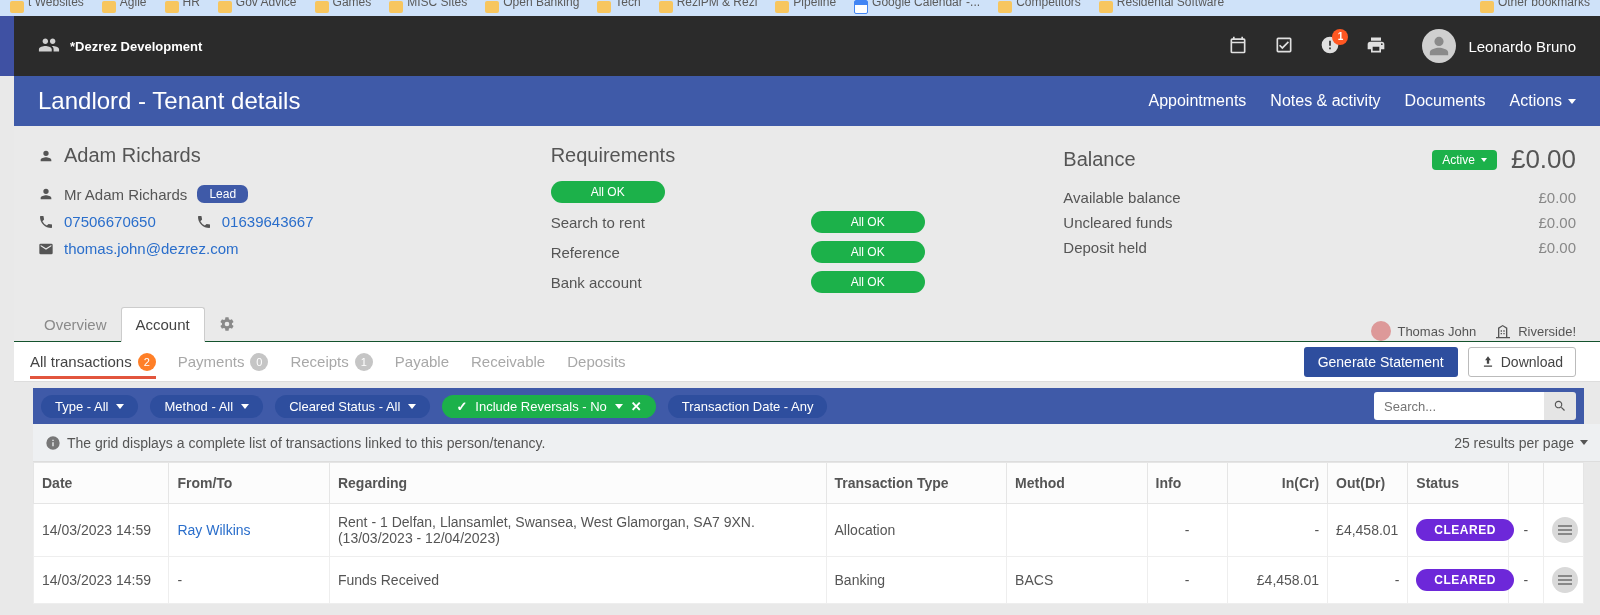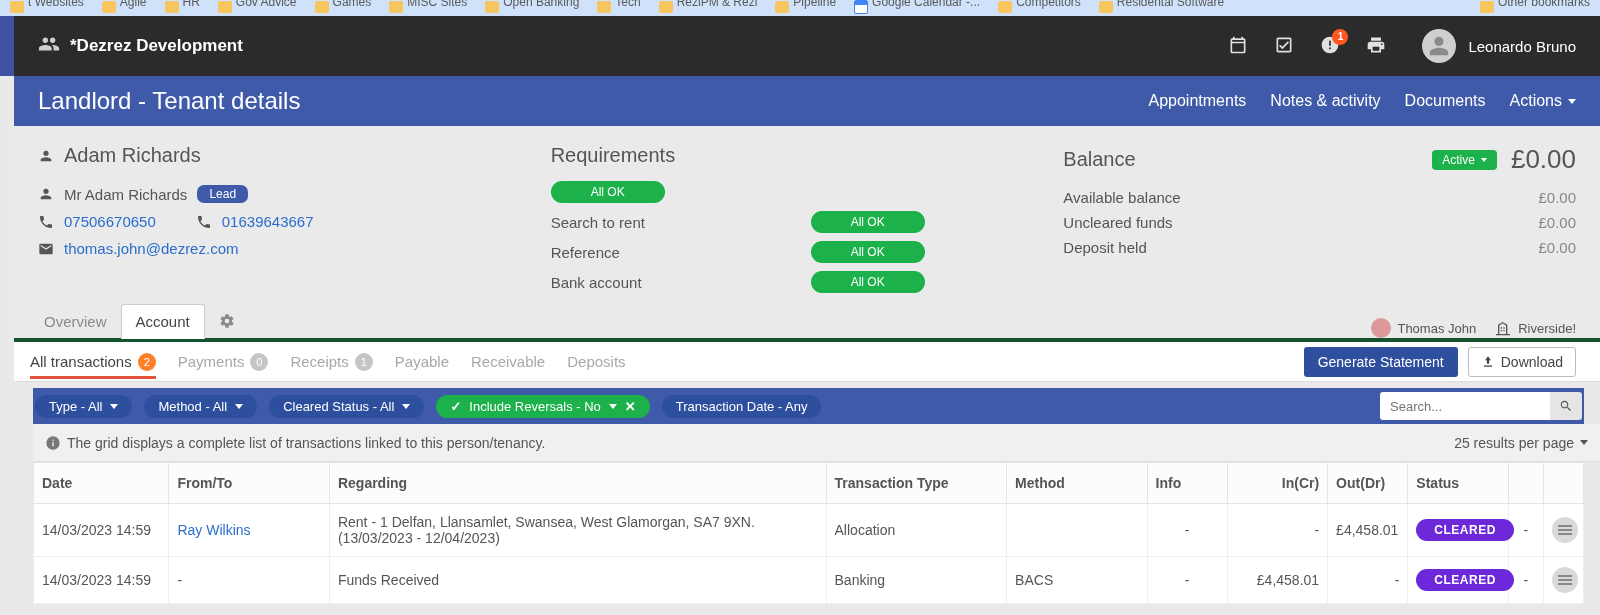--- a/index.html
+++ b/index.html
@@ -12,21 +12,21 @@
     .bm-item { display:flex; align-items:center; gap:4px; cursor:pointer; }
     .bm-folder-icon { width:14px; height:12px; background:#f7c65f; border-radius:2px; display:inline-block; position:relative; }
     .bm-cal-icon { width:14px; height:14px; border:1px solid #4285f4; border-radius:2px; display:inline-block; position:relative; background:linear-gradient(to bottom, #4285f4 0 35%, #fff 35% 100%); }
     .bookmarks-bar .bm-item span.lbl { position:relative; top:-5px; }
 
     
     .sidebar-stub { position:absolute; left:0; top:16px; width:14px; height:60px; background:#3f51a3; }
 
     
     .app-header { position:absolute; left:14px; right:0; top:16px; height:60px; background:#2b2b2b; color:#fff; display:flex; align-items:center; padding:0 24px; }
-    .app-header .brand { display:flex; align-items:center; gap:10px; font-weight:bold; font-size:17px; }
+    .app-header .brand { display:flex; align-items:center; gap:10px; font-weight:bold; font-size:13px; }
     .brand-icon svg { width:22px; height:22px; fill:#d0d0d0; }
     .app-header .spacer { flex:1; }
     .header-actions { display:flex; align-items:center; gap:26px; }
     .hicon { width:20px; height:20px; fill:#e0e0e0; cursor:pointer; position:relative; }
     .hicon-wrap { position:relative; }
     .notif-badge { position:absolute; top:-6px; right:-8px; background:#ff5722; color:#fff; border-radius:50%; width:16px; height:16px; font-size:10px; display:flex; align-items:center; justify-content:center; font-weight:bold;}
     .user-block { display:flex; align-items:center; gap:12px; margin-left:10px; }
     .avatar-circle { width:34px; height:34px; border-radius:50%; background:#cfcfcf; display:flex; align-items:center; justify-content:center; }
     .avatar-circle svg { width:22px; height:22px; fill:#8a8a8a; }
     .user-name { color:#fff; font-size:15px; }
@@ -61,41 +61,41 @@
     .bal-header-row { display:flex; align-items:center; margin-bottom:14px;}
     .bal-title { font-size:20px; color:#555; flex:1;}
     .active-pill { background:#1cb14a; color:#fff; font-size:12px; padding:3px 10px; border-radius:4px; margin-right:14px; display:flex; align-items:center; gap:6px; cursor:pointer;}
     .active-pill .mini-caret { border-left:3px solid transparent; border-right:3px solid transparent; border-top:4px solid #fff; width:0; height:0;}
     .bal-amount { font-size:26px; color:#555; }
     .bal-row { display:flex; margin-bottom:8px; font-size:15px; color:#555;}
     .bal-row .lbl { flex:1; }
     .bal-row .val { color:#888;}
 
     
-    .tabs-row { position:absolute; left:14px; right:0; top:306px; height:36px; display:flex; align-items:flex-end; padding:0 24px 0 16px; background:#eaeaea; border-bottom:4px solid #14532d;}
+    .tabs-row { position:absolute; left:14px; right:0; top:306px; height:36px; display:flex; align-items:flex-end; padding:0 24px 0 16px; background:#eaeaea; border-bottom:1px solid #14532d;}
     .tab { padding:8px 14px; color:#8a8a8a; font-size:15px; cursor:pointer;}
     .tab.active { background:#fff; color:#444; border:1px solid #ccc; border-bottom:1px solid #fff; border-radius:3px 3px 0 0; position:relative; top:1px;}
     .tab-gear { margin-left:6px; color:#8a8a8a; padding:6px 8px; cursor:pointer;}
     .tabs-right { margin-left:auto; display:flex; align-items:center; gap:20px; font-size:13px; color:#555;}
     .mini-avatar { width:20px; height:20px; border-radius:50%; background:#d99; display:inline-block; }
     .tabs-right .grp { display:flex; align-items:center; gap:6px;}
 
     
     .subtabs-row { position:absolute; left:14px; right:0; top:342px; height:40px; background:#fff; display:flex; align-items:center; padding:0 24px 0 16px; border-bottom:1px solid #ddd;}
     .subtab { margin-right:22px; color:#a8a8a8; font-size:15px; display:flex; align-items:center; gap:6px; cursor:pointer; padding:8px 0;}
     .subtab.active { color:#444; border-bottom:3px solid #e2553d; padding-bottom:5px;}
     .count-badge { border-radius:50%; width:18px; height:18px; display:inline-flex; align-items:center; justify-content:center; font-size:11px; color:#fff;}
     .cb-orange { background:#ff7f27;}
     .cb-grey   { background:#c5c5c5;}
     .subtabs-right { margin-left:auto; display:flex; gap:10px;}
     .btn-primary { background:#2e4e9e; color:#fff; border:none; padding:7px 14px; border-radius:3px; font-size:14px; cursor:pointer;}
     .btn-outline { background:#fff; border:1px solid #bbb; color:#444; padding:6px 12px; border-radius:3px; font-size:14px; cursor:pointer; display:flex; align-items:center; gap:6px;}
 
     
-    .filter-bar { position:absolute; left:33px; right:16px; top:388px; height:36px; background:#3f5aa8; display:flex; align-items:center; padding:0 2px;}
+    .filter-bar { position:absolute; left:33px; right:16px; top:388px; height:36px; background:#3f5aa8; display:flex; align-items:center; padding:0 8px;}
     .chip { border-radius:14px; padding:4px 14px; font-size:13px; color:#fff; margin-right:12px; display:flex; align-items:center; gap:8px; cursor:pointer; white-space:nowrap;}
     .chip-blue  { background:#2e4e9e; }
     .chip-green { background:#1cb14a; }
     .chip .mini-caret { border-left:4px solid transparent; border-right:4px solid transparent; border-top:5px solid #fff; width:0; height:0;}
     .chip .x { font-weight:bold; }
     .filter-bar .spacer { flex:1;}
     .search-wrap { display:flex; }
     .search-input { width:170px; height:28px; border:none; border-radius:3px 0 0 3px; padding:0 10px; font-size:13px; background:#fff; color:#555;}
     .search-btn { width:32px; height:28px; background:#e5e5e5; border:none; border-radius:0 3px 3px 0; display:flex; align-items:center; justify-content:center; cursor:pointer;}
     .search-btn svg { width:14px; height:14px; fill:#555;}

